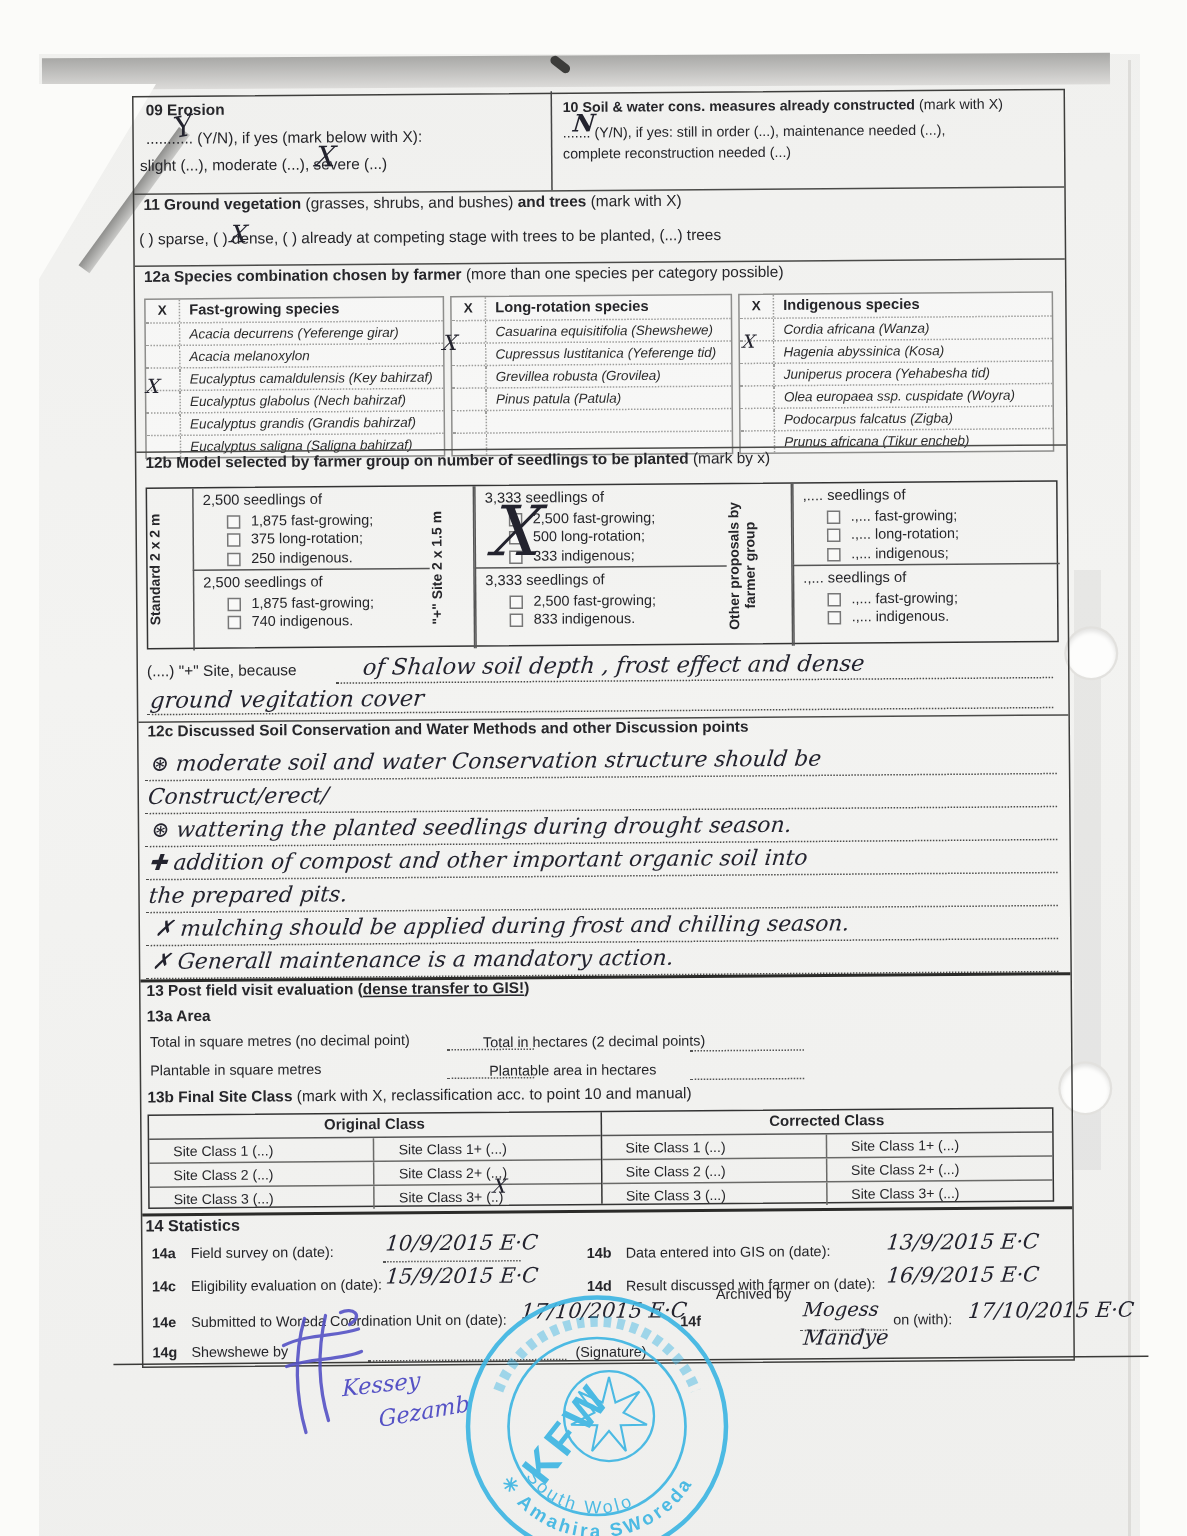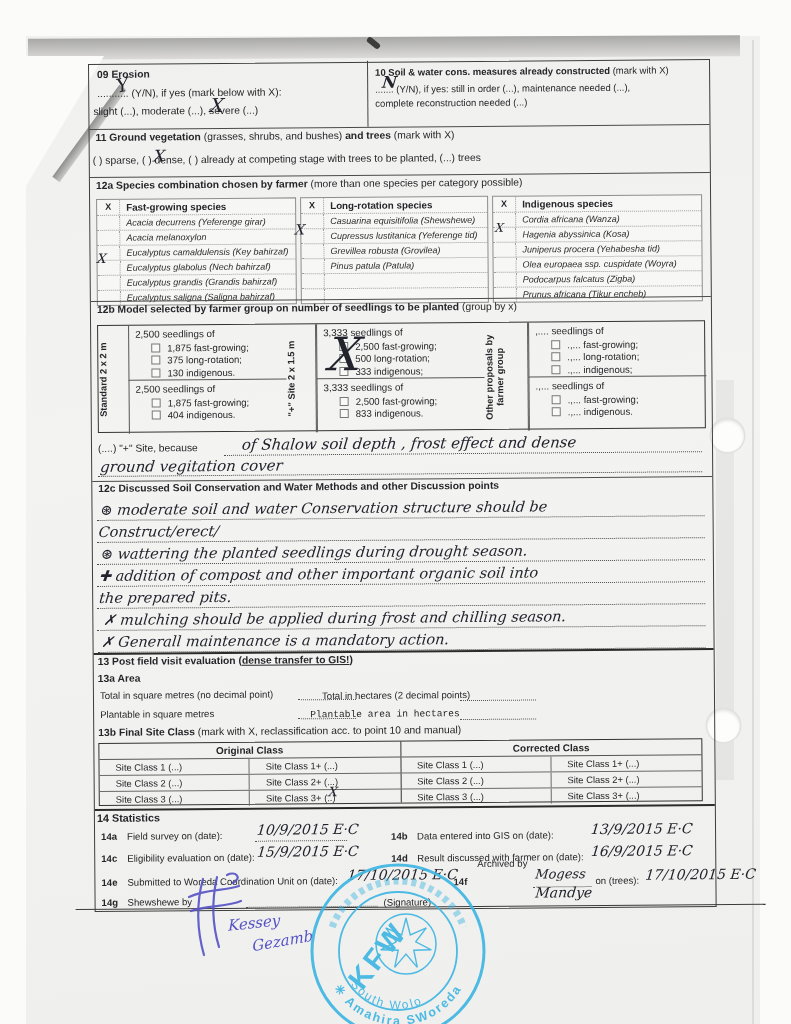--- a/index.html
+++ b/index.html
@@ -218,39 +218,39 @@
             <div class="sp-name">Prunus africana (Tikur encheb)</div>
           </div>
       </div>
       <div class="hw" style="left:7px; top:55px; font-size:13px;">X</div>
       <div class="hw" style="left:205px; top:27px; font-size:14px;">X</div>
       <div class="hw" style="left:405px; top:28px; font-size:12px;">X</div>
     </div>
     <div class="divider" style="top:236px;"></div>
 
     <div class="sec" style="top:236px; height:20px;">
-      <span class="pt" style="left:6px; top:3px;"><span class="b">12b Model selected by farmer group on number of seedlings to be planted</span> <span>(group by x)</span></span>
+      <span class="pt" style="left:6px; top:3px;"><span class="b">12b Model selected by farmer group on number of seedlings to be planted</span> <span>(mark by x)</span></span>
     </div>
 
     <div class="sec" style="top:256px; height:116px;">
       <div id="model">
         <div class="ml c1" style="grid-column:1;">Standard 2 x 2 m</div>
         <div class="mc" style="grid-column:2; grid-row:1;">
           <div class="mtitle">2,500 seedlings of</div>
           <div class="opt">
               <span class="cb"></span>
               <span>1,875 fast-growing;</span>
             </div>
           <div class="opt">
               <span class="cb"></span>
               <span>375 long-rotation;</span>
             </div>
           <div class="opt">
               <span class="cb"></span>
-              <span>130 indigenous.</span>
+              <span>250 indigenous.</span>
             </div>
         </div>
         <div class="ml" style="grid-column:3;">"+" Site 2 x 1.5 m</div>
         <div class="mc" style="grid-column:4; grid-row:1;">
           <div class="mtitle">3,333 seedlings of</div>
           <div class="opt">
               <span class="cb"></span>
               <span>2,500 fast-growing;</span>
             </div>
           <div class="opt">
@@ -279,21 +279,21 @@
             </div>
         </div>
         <div class="mc r2" style="grid-column:2; grid-row:2;">
           <div class="mtitle">2,500 seedlings of</div>
           <div class="opt">
               <span class="cb"></span>
               <span>1,875 fast-growing;</span>
             </div>
           <div class="opt">
               <span class="cb"></span>
-              <span>404 indigenous.</span>
+              <span>740 indigenous.</span>
             </div>
         </div>
         <div class="mc r2" style="grid-column:4; grid-row:2;">
           <div class="mtitle">3,333 seedlings of</div>
           <div class="opt">
               <span class="cb"></span>
               <span>2,500 fast-growing;</span>
             </div>
           <div class="opt">
               <span class="cb"></span>
@@ -349,21 +349,21 @@
       <span class="pt b" style="left:4px; top:3px;"><span>13 Post field visit evaluation (</span><span class="ul">dense transfer to GIS!</span><span>)</span></span>
     </div>
     <div class="sec" style="top:608px; height:52px;">
       <span class="pt b" style="left:4px; top:0;text-align:right;">13a Area</span>
       <span class="pt tiny" style="left:6px; top:17px;">Total in square metres (no decimal point)</span>
       <div class="dots" style="left:204px; top:17px; width:58px;"></div>
       <span class="pt tiny" style="left:228px; top:19px;">Total in hectares (2 decimal points)</span>
       <div class="dots" style="left:366px; top:19px; width:76px;"></div>
       <span class="pt tiny" style="left:6px; top:36px;text-align:right;">Plantable in square metres</span>
       <div class="dots" style="left:204px; top:36px; width:58px;"></div>
-      <span class="pt tiny" style="left:216px; top:38px;font-family:Liberation Mono, monospace;">Plantable area in hectares</span>
+      <span class="pt tiny" style="left:232px; top:38px;">Plantable area in hectares</span>
       <div class="dots" style="left:366px; top:38px; width:76px;"></div>
     </div>
     <div class="sec" style="top:660px; height:18px;">
       <span class="pt" style="left:4px; top:2px;"><span class="b">13b Final Site Class</span> <span>(mark with X, reclassification acc. to point 10 and manual)</span></span>
     </div>
     <div class="sec" style="top:678px; height:66px;">
       <div id="scx">
         <div class="sc-half">
           <div class="sc-h">Original Class</div>
           <div class="sc-row">
@@ -417,21 +417,21 @@
       <span class="pt tiny" style="left:322px; top:46px;">Result discussed with farmer on (date):</span>
       <div class="hw" style="left:496px; top:39px; font-size:14px;">16/9/2015 E·C</div>
 
       <span class="pt b tiny" style="left:6px; top:68px;">14e</span>
       <span class="pt tiny" style="left:32px; top:68px;">Submitted to Woreda Coordination Unit on (date):</span>
       <div class="hw" style="left:252px; top:61px; font-size:14px;">17/10/2015 E·C</div>
       <span class="pt b tiny" style="left:358px; top:70px;">14f</span>
       <span class="pt tiny" style="left:382px; top:52px;">Archived by</span>
       <div class="dots" style="left:438px; top:70px; width:58px;"></div>
       <div class="hw" style="left:440px; top:62px; font-size:13px;">Mogess</div>
-      <span class="pt tiny" style="left:500px; top:70px;">on (trees):</span>
+      <span class="pt tiny" style="left:500px; top:70px;">on (with):</span>
       <div class="hw" style="left:550px; top:63px; font-size:14px;">17/10/2015 E·C</div>
       <div class="hw" style="left:440px; top:80px; font-size:14px;">Mandye</div>
 
       <span class="pt b tiny" style="left:6px; top:88px;">14g</span>
       <span class="pt tiny" style="left:32px; top:88px;">Shewshewe by</span>
       <div class="dots" style="left:150px; top:88px; width:132px;"></div>
       <span class="pt tiny" style="left:288px; top:90px;">(Signature)</span>
     </div>
 
     <div style="position:absolute; left:-20px; top:844px; width:690px; border-top:1.6px solid #3a3a38;"></div>

